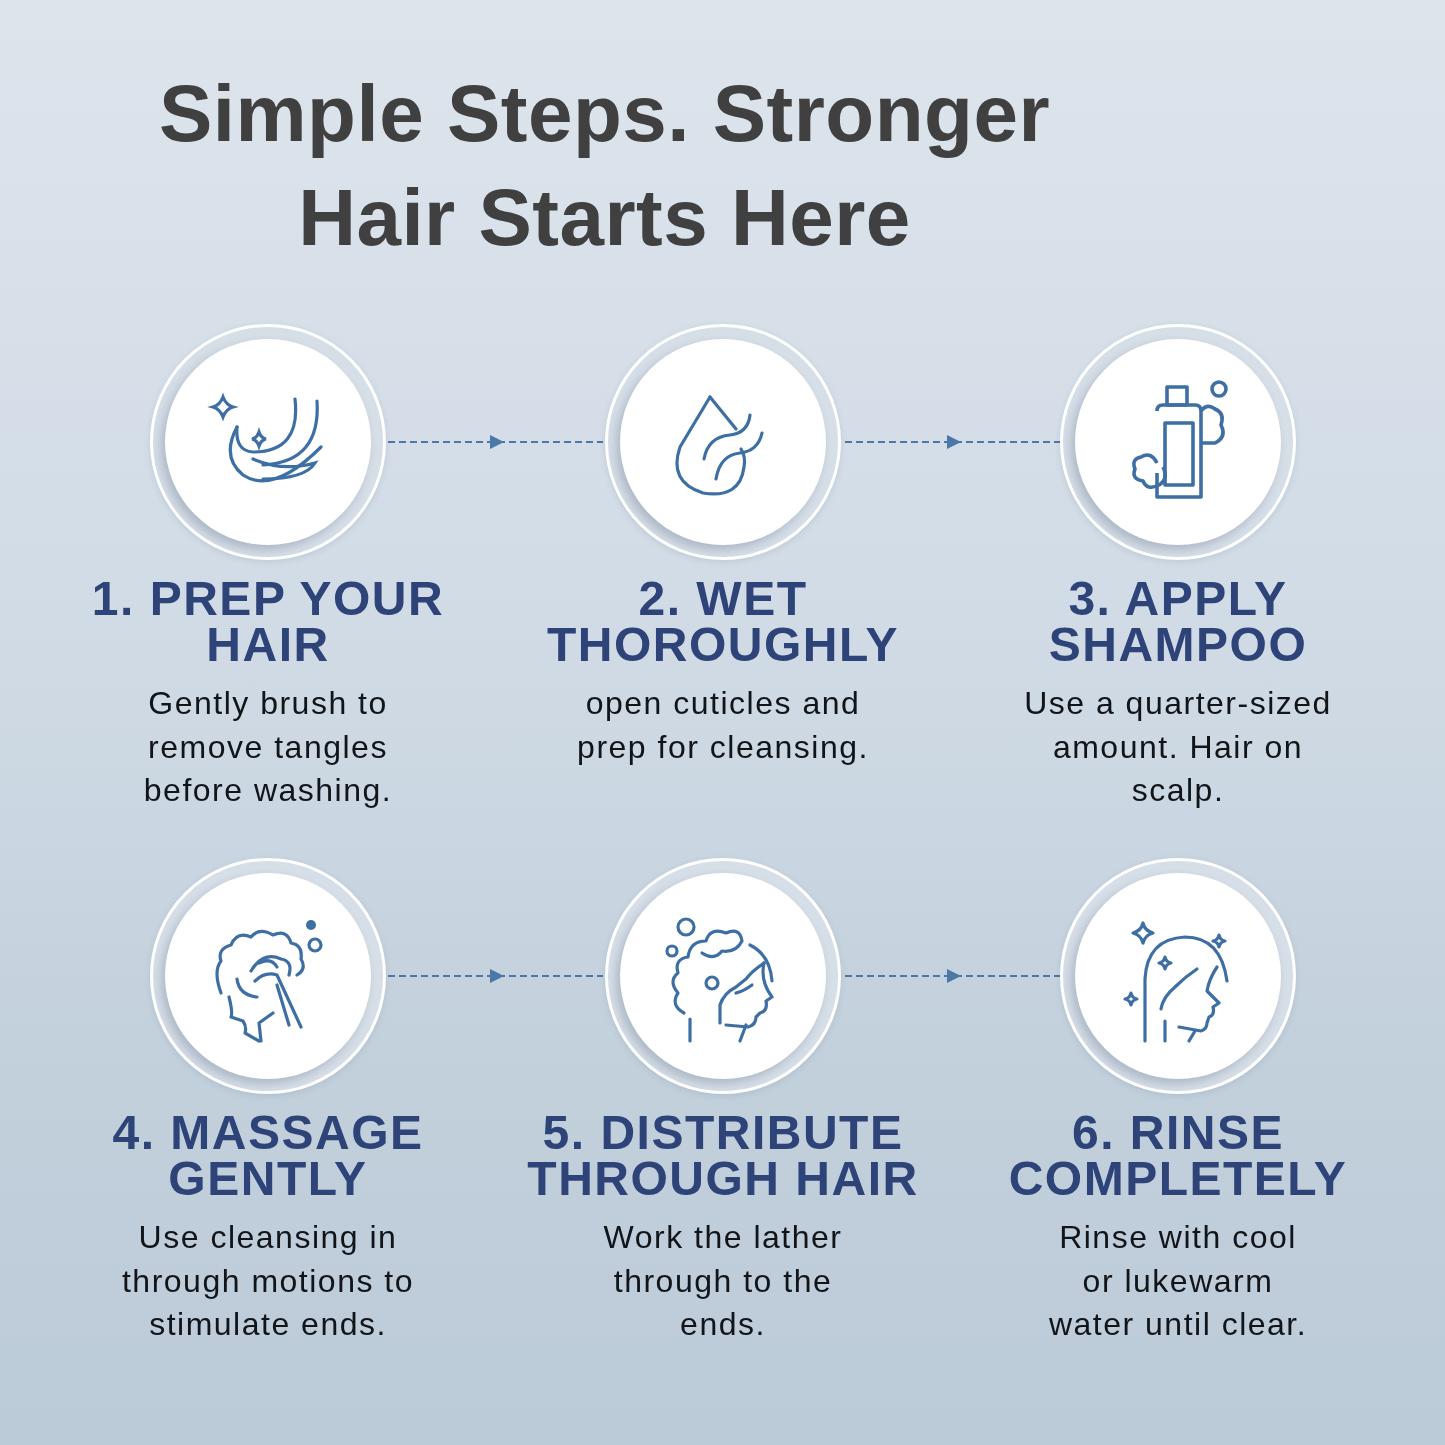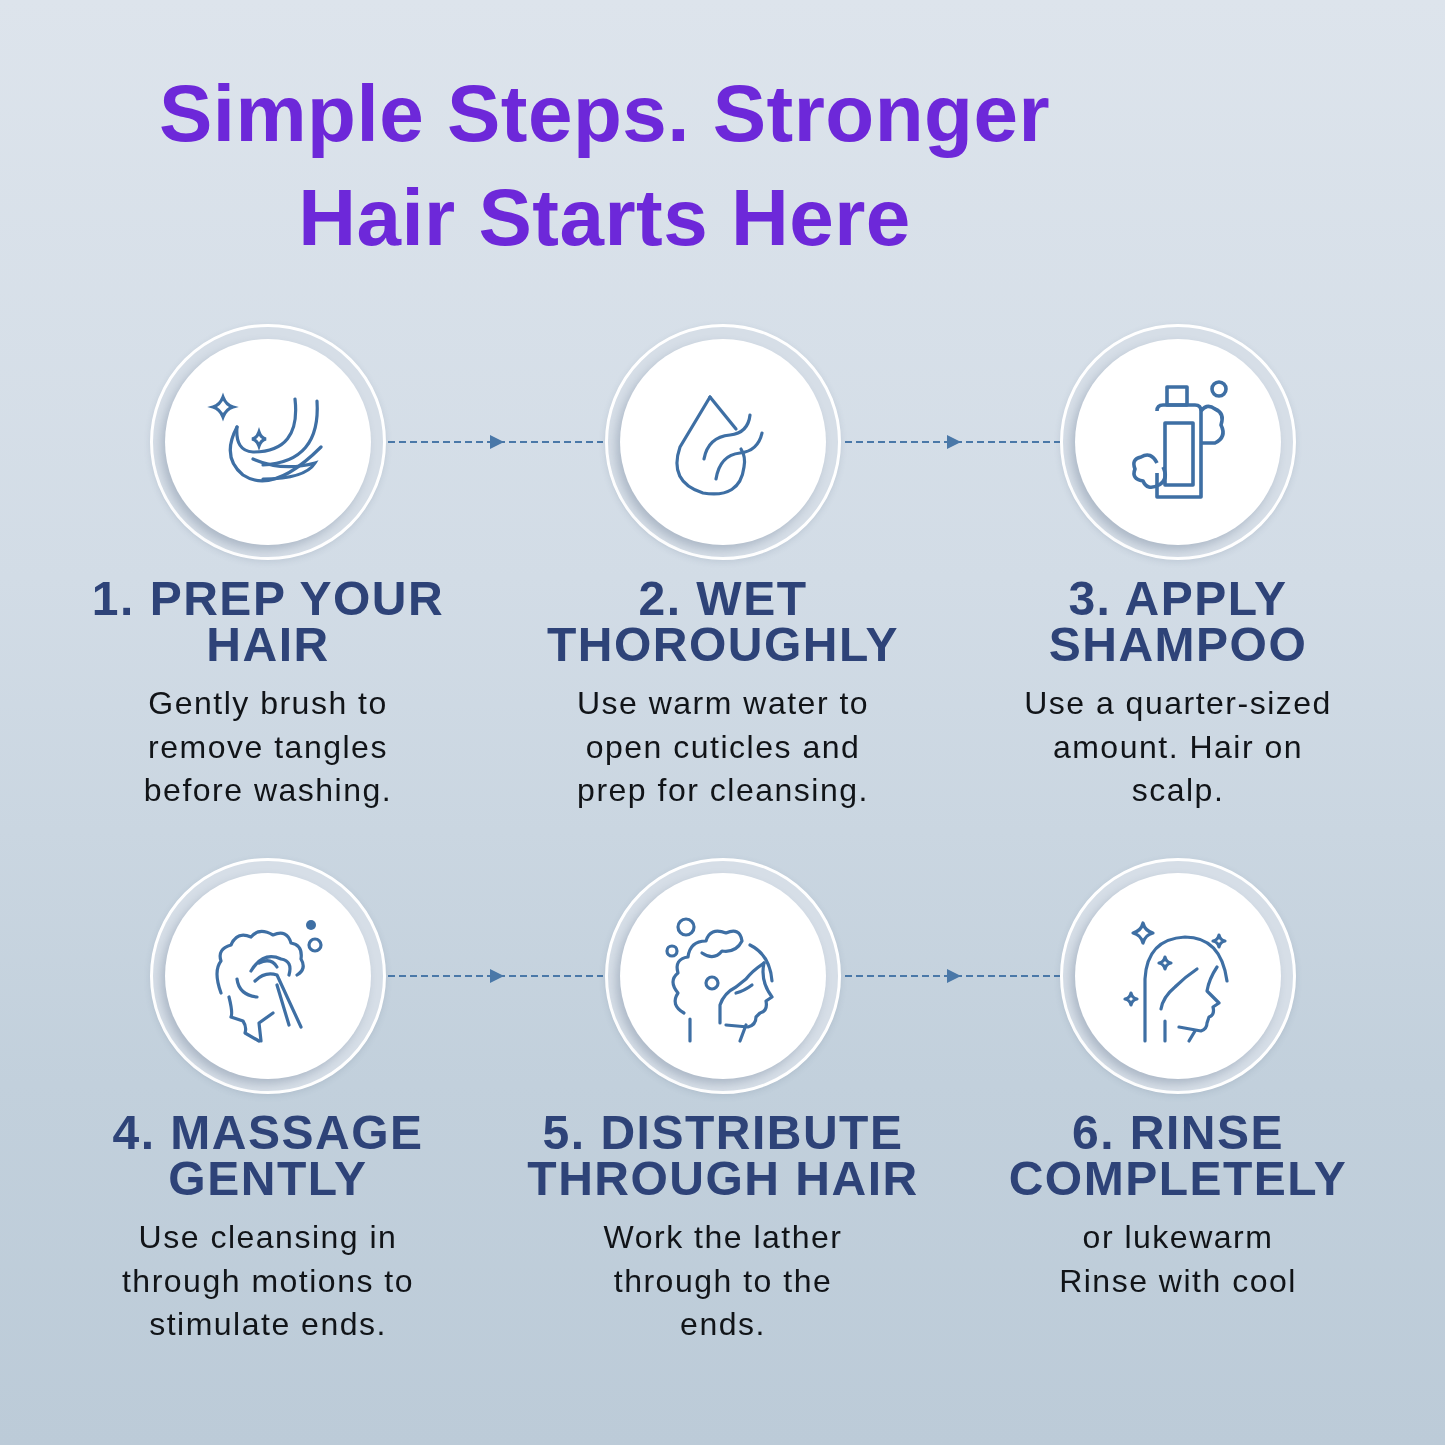--- a/index.html
+++ b/index.html
@@ -4,21 +4,21 @@
 <style>
   html, body { margin: 0; padding: 0; }
   body {
     width: 1445px; height: 1445px; overflow: hidden;
     background: linear-gradient(180deg, #dde4ec 0%, #d2dce6 40%, #c2d0dc 75%, #bccbd8 100%);
     font-family: "Liberation Sans", "DejaVu Sans", sans-serif;
     position: relative;
   }
   .title {
     position: absolute; left: 0; top: 62px; width: 1209px;
-    text-align: center; color: #6d28d9; font-weight: bold;
+    text-align: center; color: #404040; font-weight: bold;
     font-size: 80px; line-height: 104px; letter-spacing: 0.5px;
   }
   .title span { display: block; }
   .step {
     position: absolute; width: 440px; text-align: center;
   }
   .circle-wrap {
     position: absolute; width: 236px; height: 236px; border-radius: 50%;
     left: 50%; margin-left: -118px; top: 0;
     background: #d6dee7;
@@ -114,21 +114,20 @@
         <path d="M102 48 Q100 66 82 68 Q60 70 56 92"></path>
         <path d="M114 66 Q110 84 92 86 Q72 88 68 112"></path>
       </svg>
     </div>
   </div>
   <div class="heading">
     <span>2. WET</span>
     <span>THOROUGHLY</span>
   </div>
   <div class="desc">
-    <span>Use warm water to</span>
     <span>open cuticles and</span>
     <span>prep for cleansing.</span>
   </div>
 </div>
 
 <div class="step" style="left:958px; top:324px;">
   <div class="circle-wrap">
     <div class="circle">
       <svg viewBox="0 0 150 150" fill="none" stroke="#3e6fa4" stroke-width="3.6" stroke-linejoin="round">
         <rect x="64" y="20" width="20" height="18"></rect>
@@ -221,16 +220,17 @@
         <path d="M92 130 L86 140"></path>
         <path d="M62 120 L62 140"></path>
       </svg>
     </div>
   </div>
   <div class="heading">
     <span>6. RINSE</span>
     <span>COMPLETELY</span>
   </div>
   <div class="desc">
+    <span>Rinse with cool</span>
     <span>or lukewarm</span>
-    <span>Rinse with cool</span>
+    <span>water until clear.</span>
   </div>
 </div>
 
 </body></html>

